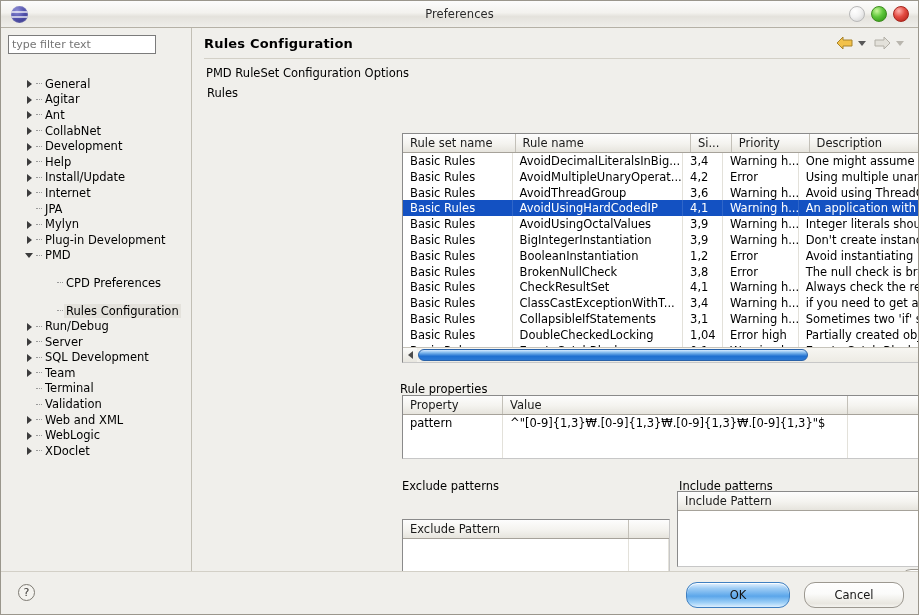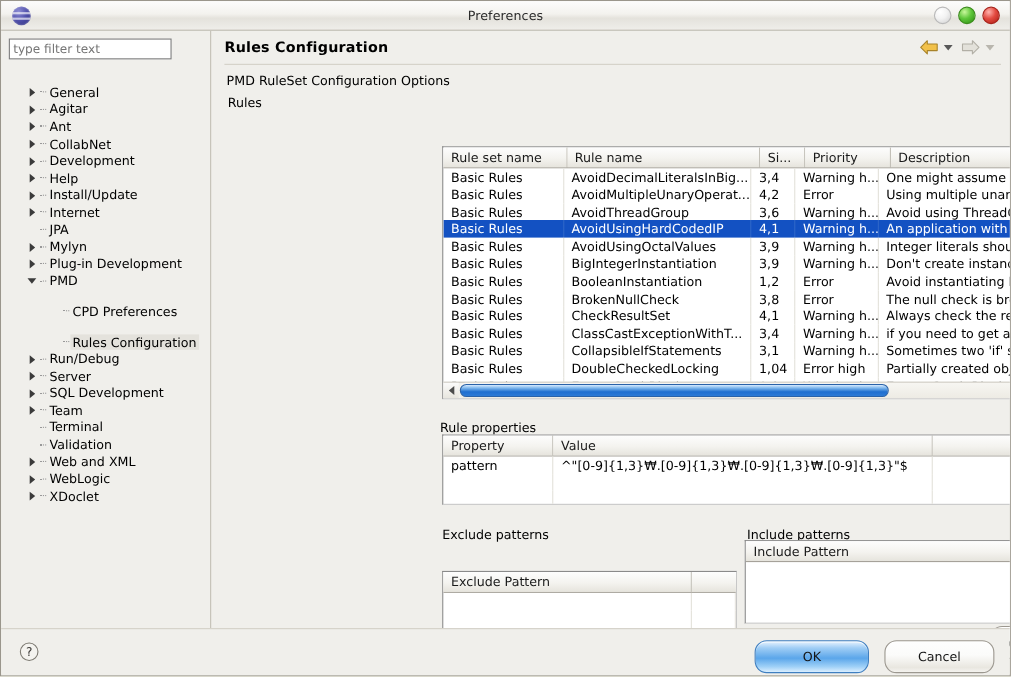--- a/index.html
+++ b/index.html
@@ -222,22 +222,22 @@
     border-radius: 6px;
     background: linear-gradient(to bottom, #d6eaff 0%, #7db6ec 28%, #1f6fd0 62%, #2d7ad6 100%);
     border: 1px solid #2a62a8;
   }
   .hs-track { position:absolute; left:14px; right:14px; top:0; bottom:0;
     background: linear-gradient(to bottom,#f7f6f2,#edebe4); border-radius: 6px; }
 
   
   .btn {
     display: flex; align-items: center;
-    height: 30px;
-    padding: 0 8px;
+    height: 14px;
+    padding: 12px 8px;
     border: 1px solid #9c9890;
     border-radius: 11px;
     background: linear-gradient(to bottom, #fefefe 0%, #fbfbfa 45%, #e9e7e0 85%, #f4f3ef 100%);
     font-family: "DejaVu Sans", "Liberation Sans", sans-serif;
     font-size: 11.5px;
     color: #151515;
     white-space: nowrap;
     cursor: default;
     box-shadow: 0 1px 0 rgba(255,255,255,.8) inset;
   }

